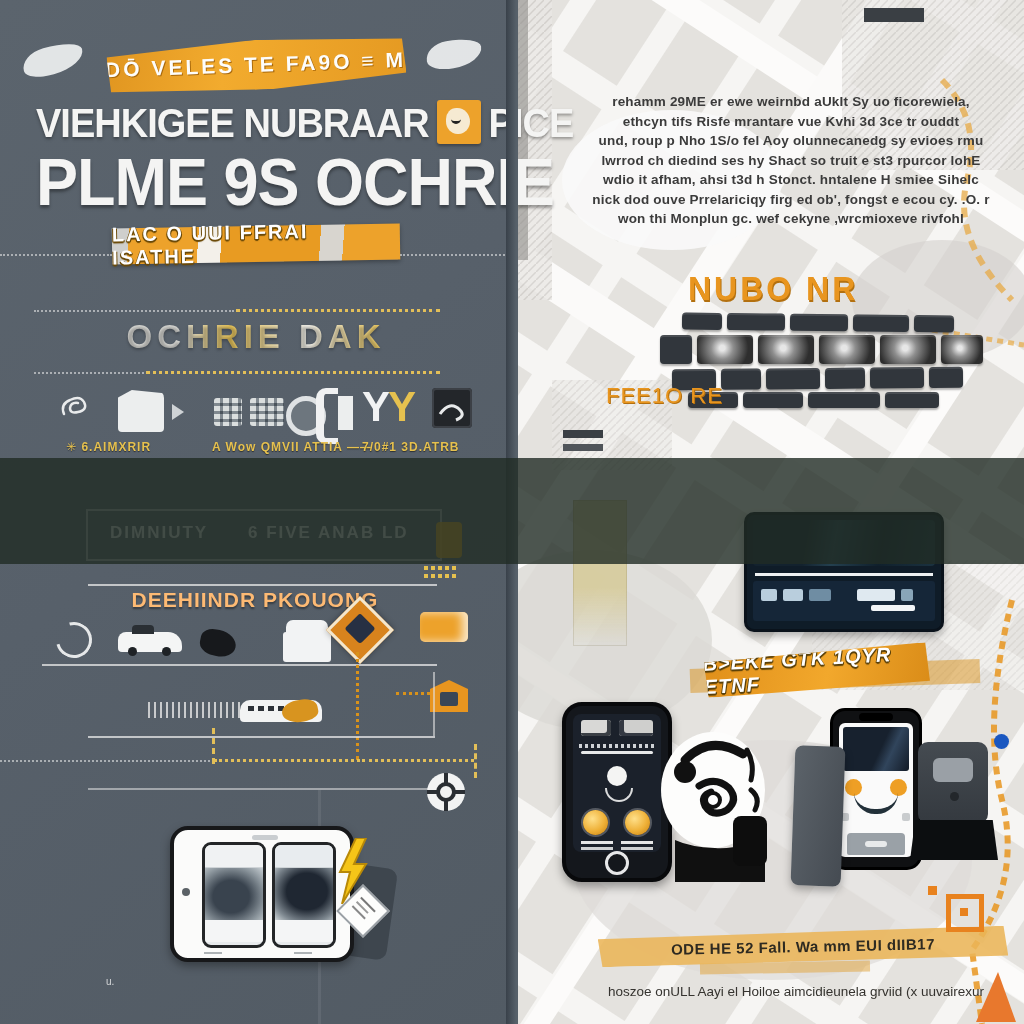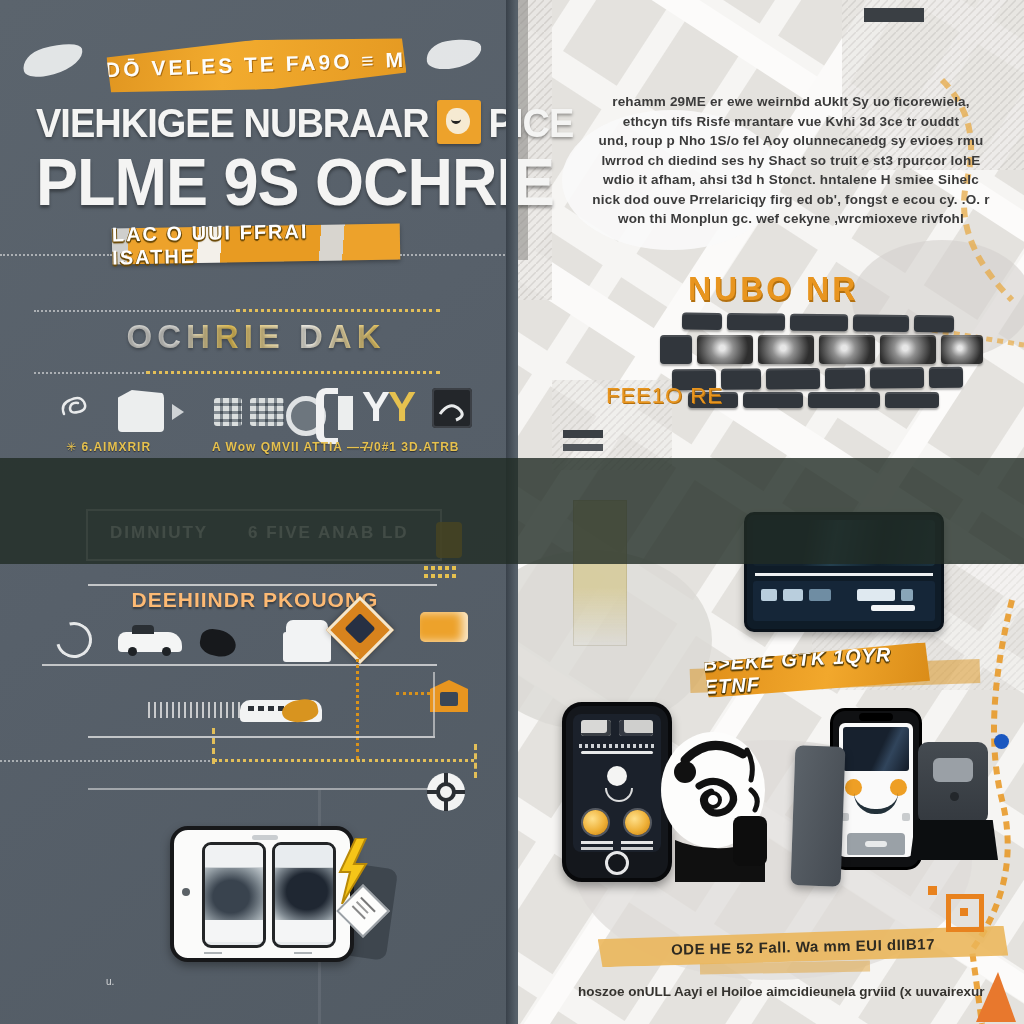--- a/index.html
+++ b/index.html
@@ -73,21 +73,21 @@
   #phoneR .scr{position:absolute;left:6px;right:6px;top:12px;bottom:10px;background:#fafafa;border-radius:6px;overflow:hidden;}
   
   #ribbon2{left:703px;top:648px;width:228px;height:44px;background:linear-gradient(100deg,#e08f1a,#f2a82c 55%,#da8c18);
      transform:rotate(-3deg) skewX(-6deg);clip-path:polygon(0 20%,97% 0,100% 88%,3% 100%);
      display:flex;align-items:center;justify-content:center;z-index:8;box-shadow:0 3px 5px rgba(0,0,0,.25);}
   #ribbon2 span{color:#fff;font-weight:900;font-style:italic;font-size:20px;letter-spacing:1px;transform:skewX(6deg);
      text-shadow:-1px 1px 0 #59400a,1px 1px 0 #59400a,0 2px 1px #59400a;}
   #strip-hl{left:598px;top:930px;width:410px;height:33px;background:rgba(234,181,88,.88);transform:rotate(-1.2deg);
      clip-path:polygon(0 15%,99% 0,100% 90%,1% 100%);display:flex;align-items:center;justify-content:center;z-index:8;}
   #strip-hl span{color:#2e2a21;font-weight:700;font-size:15px;letter-spacing:.5px;}
-  #bottom-line{left:578px;top:984px;width:436px;color:#35332f;font-weight:700;font-size:13.5px;z-index:8;}
+  #bottom-line{left:578px;top:984px;width:436px;text-align:center;color:#35332f;font-weight:400;font-size:13.5px;z-index:8;}
   #marker-sq{left:946px;top:894px;width:28px;height:28px;border:5px solid #e8821e;z-index:8;}
   #marker-sq i{position:absolute;left:9px;top:9px;width:8px;height:8px;background:#e8821e;}
   #tri{left:976px;top:972px;width:0;height:0;border-left:22px solid transparent;border-right:18px solid transparent;border-bottom:50px solid #e8782d;z-index:8;}
   .footnote{color:#d5d7d9;font-size:10px;}
 </style>
 </head>
 <body>
 
 <div id="canvas">
 

